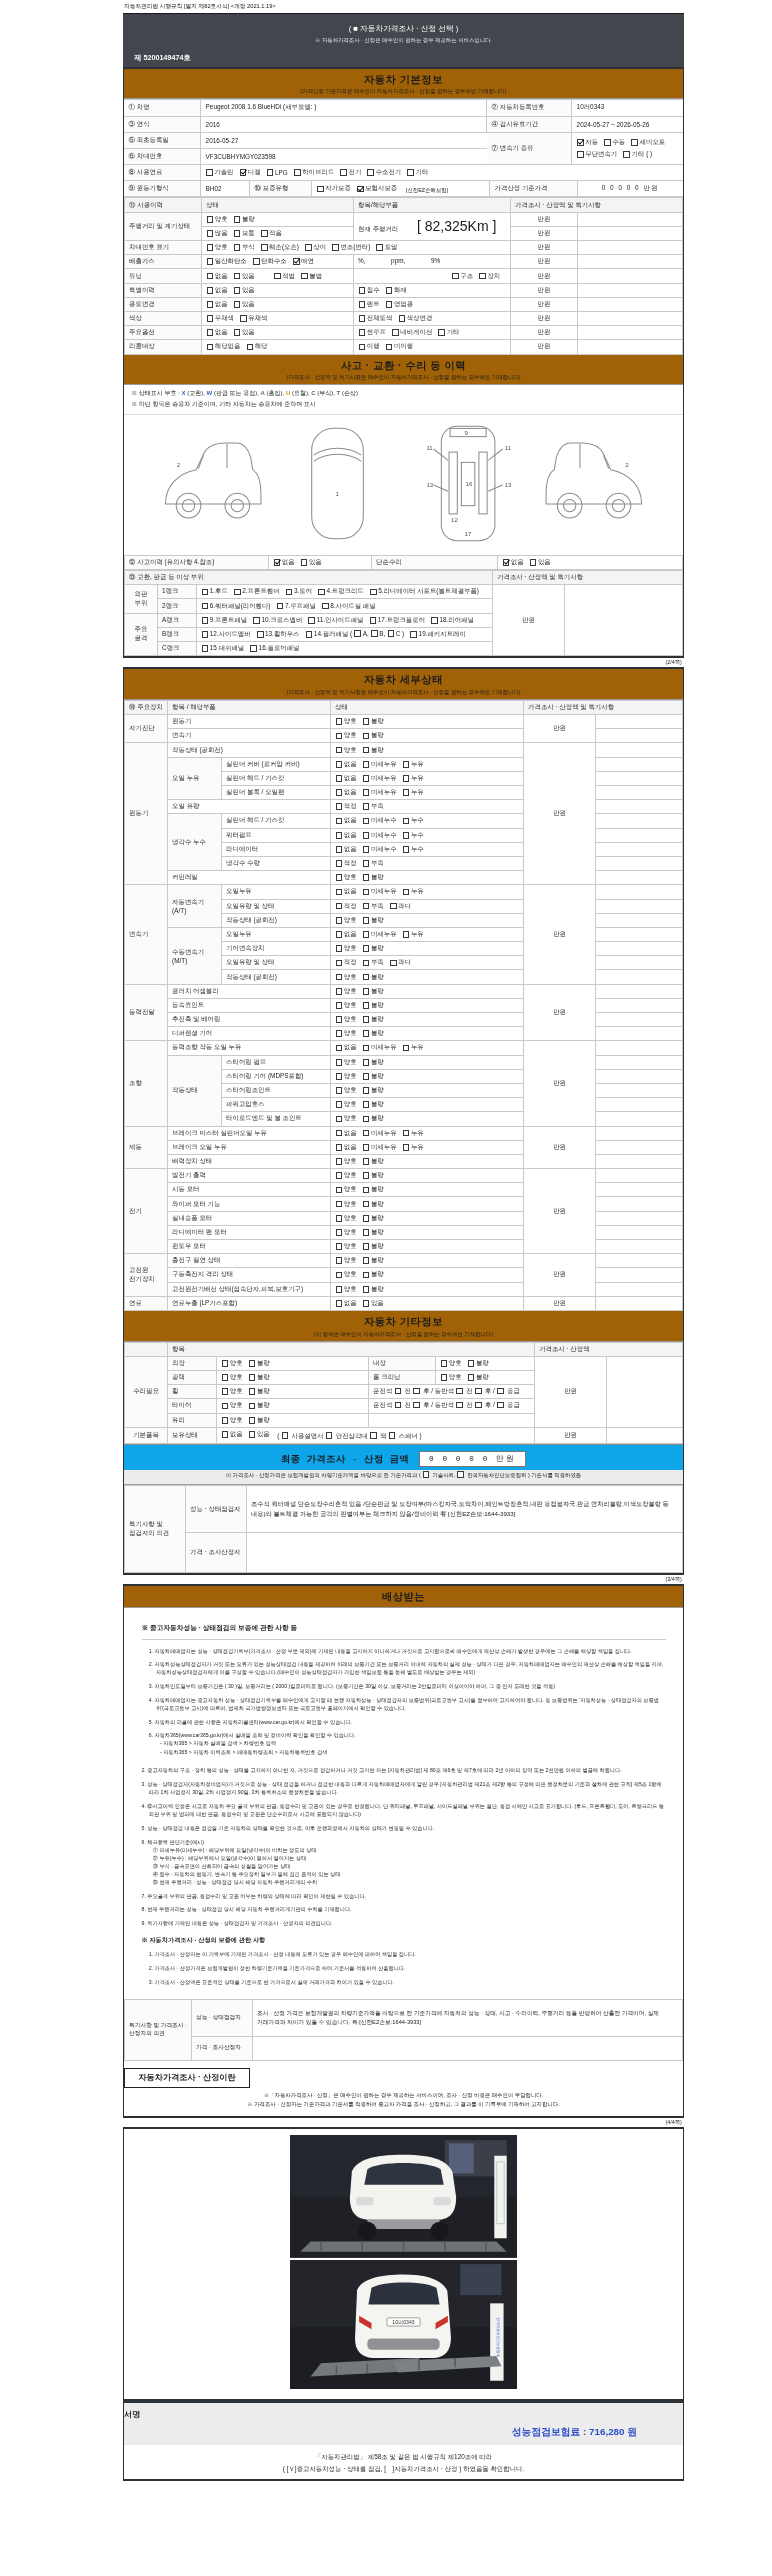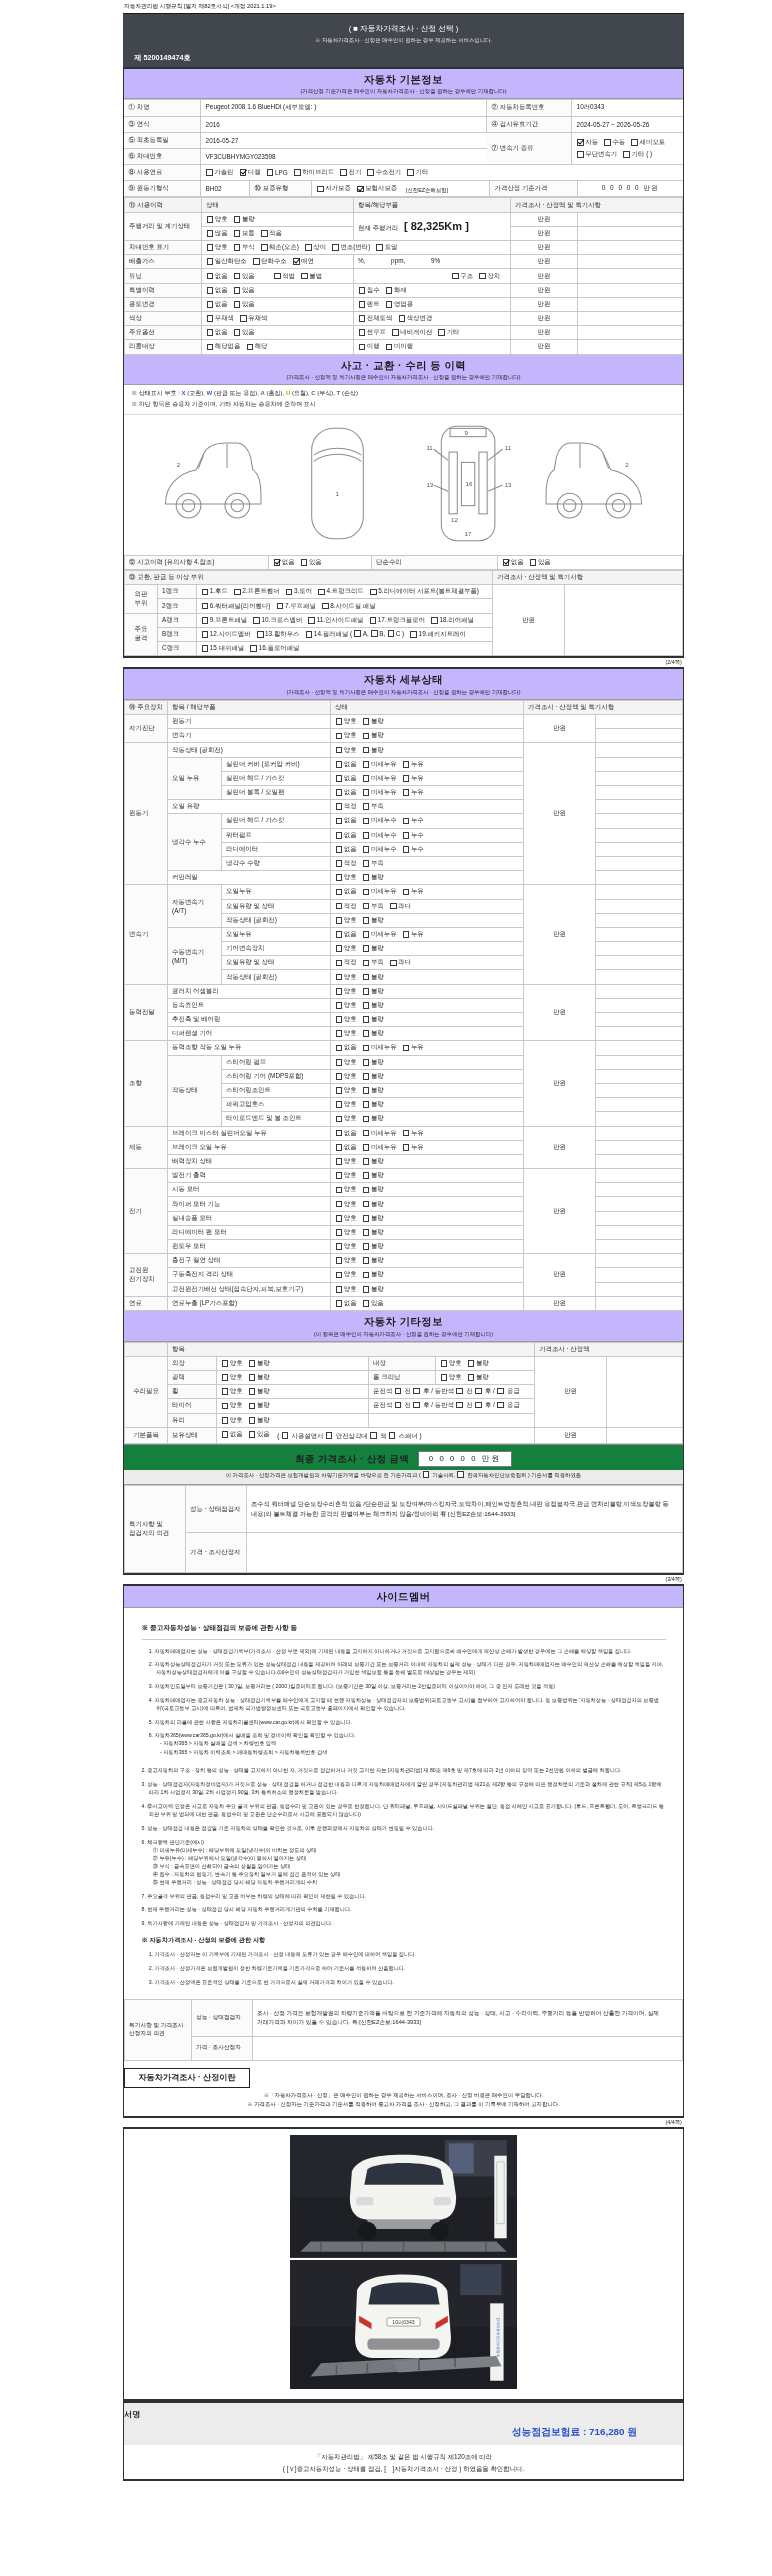--- a/index.html
+++ b/index.html
@@ -9,21 +9,21 @@
   .formref { font-size:5.7px; color:#111; padding:1px 0 2.1px 1px; }
   
   .band { background:#42474d; border-top:1.5px solid #17191c; padding:7.2px 11.3px 4.1px; color:#fff; }
   .band .t { text-align:center; font-size:14px; font-weight:bold; letter-spacing:1px; }
   .band .s { text-align:center; font-size:7.7px; margin-top:3.1px; }
   .band .n { text-align:center; font-size:5.4px; margin-top:2.1px; color:#e3e5e8; }
   .band .docno { font-size:7.2px; font-weight:bold; margin-top:9px; }
   
   .blk { border:1.5px solid #2c3136; border-top-width:2.6px; border-bottom-width:2.6px; background:#fff; }
   .pmark { text-align:right; font-size:5.4px; color:#222; padding:1px 2.1px; }
-  .sh { background:#c4b5fd; border-bottom:0.5px solid #9c9c9c; text-align:center; padding:4.1px 0 3.1px; }
+  .sh { background:#a16207; border-bottom:0.5px solid #9c9c9c; text-align:center; padding:4.1px 0 3.1px; }
   .sh .t { font-size:10.3px; font-weight:bold; letter-spacing:0.5px; }
   .sh .s { font-size:5.4px; margin-top:1.5px; }
   
   table { border-collapse:collapse; width:100%; table-layout:fixed; }
   td { border:0.5px solid #c9c9c9; padding:2.1px 4.1px; font-size:6.4px; vertical-align:middle; word-break:keep-all; }
   td.lab { background:#fbfbfb; }
   td.hd { background:#f4f4f4; }
   td.pr { text-align:center; }
   .cb { display:inline-block; width:6.7px; height:6.7px; border:1px solid #3a3a3a; background:#fff; vertical-align:-1px; margin:0 1.5px 0 0.5px; position:relative; flex:none; }
   .cb.ck::after { content:""; position:absolute; left:0px; top:0px; width:4.6px; height:2.1px; border-left:1px solid #000; border-bottom:1px solid #000; transform:rotate(-50deg); }
@@ -44,21 +44,21 @@
   .diagrams text { stroke:none; fill:#555; font-size:12px; font-family:"Liberation Sans",sans-serif; }
   
   .notice-body { padding:9.3px 17.5px 7.2px; font-size:5.2px; line-height:1.55; }
   .notice-intro { font-size:6.7px; font-weight:bold; padding:5.2px 0 6.2px; border-bottom:0.5px solid #ccc; margin-bottom:6.2px; }
   .nitem { margin-bottom:5.7px; }
   .nitem .nmain { text-indent:-7.2px; padding-left:7.2px; }
   .nitem .nsub { padding-left:11.3px; }
   .ntitle { font-size:6.2px; font-weight:bold; margin:8.2px 0 5.2px; }
   .titlebox { border:1px solid #222; display:inline-block; padding:3.6px 13.4px; font-size:8.2px; font-weight:bold; }
   
-  .finalrow { display:flex; justify-content:center; align-items:center; padding:6.2px 0 3.1px; gap:9.3px; border-top:1px solid #8a8a8a; background:#15803d; }
+  .finalrow { display:flex; justify-content:center; align-items:center; padding:6.2px 0 3.1px; gap:9.3px; border-top:1px solid #8a8a8a; background:#0ea5e9;font-family:Liberation Mono, monospace; }
   .finalrow .fl { font-size:9.3px; font-weight:bold; letter-spacing:0.5px; }
   .finalrow .fv { border:0.5px solid #777; background:#fff; padding:2.1px 9.3px; font-size:7.7px; letter-spacing:2.1px; }
   .finalnote { text-align:center; font-size:5.4px; padding:1px 0 5.2px; background:#ececec; border-bottom:0.5px solid #9c9c9c; }
   
   .photos { padding:6.2px 0 8.2px; text-align:center; }
   .photos svg { display:block; margin:0 auto 2.1px; }
   
   .signbox { background:#ececec; padding:6.2px 0 5.2px; }
   .signbox .t { text-align:left; font-size:8.2px; font-weight:bold; }
   .signbox .fee { text-align:right; padding:5.2px 46px 1px 0; color:#2b50c8; font-size:9.8px; font-weight:bold; }
@@ -195,21 +195,21 @@
         <td class="lab" rowspan="2">주행거리 및 계기상태</td>
         <td><span class="cbi">
                 <span class="cb"></span>
                 <span>양호</span>
               </span><span class="cbi">
                 <span class="cb"></span>
                 <span>불량</span>
               </span></td>
         <td rowspan="2">
           <span>현재 주행거리</span>
-          <span style="font-size:11px;font-weight:bold;margin-left:4px">[ 82,325Km ]</span>
+          <span style="font-size:14px;font-weight:normal;margin-left:17px">[ 82,325Km ]</span>
         </td>
         <td class="pr">만원</td>
         <td></td>
       </tr>
       <tr>
         <td><span class="cbi">
                 <span class="cb"></span>
                 <span>많음</span>
               </span><span class="cbi">
                 <span class="cb"></span>
@@ -1273,21 +1273,21 @@
         <td style="height:40px"></td>
       </tr>
     </tbody>
       </table>
   </div>
 
   <div class="pmark">(3/4쪽)</div>
 
   <div class="blk">
     <div class="sh">
-      <div class="t">사이드멤버</div>
+      <div class="t">배상받는</div>
     </div>
     <div class="notice-body">
       <div class="notice-intro">※ 중고자동차성능 · 상태점검의 보증에 관한 사항 등</div>
       <div style="padding-left:7.2px">
           <div class="nitem">
             <div class="nmain">1.  자동차매매업자는 성능 · 상태점검기록부(가격조사 · 산정 부분 제외)에 기재된 내용을 고지하지 아니하거나 거짓으로 고지함으로써 매수인에게 재산상 손해가 발생한 경우에는 그 손해를 배상할 책임을 집니다.</div>
           </div>
           <div class="nitem">
             <div class="nmain">2.  자동차성능상태점검자가 거짓 또는 오류가 있는 성능상태점검 내용을 제공하여 아래의 보증기간 또는 보증거리 이내에 자동차의 실제 성능 · 상태가 다른 경우, 자동차매매업자는 매수인의 재산상 손해를 배상할 책임을 지며, 자동차성능상태점검자에게 이를 구상할 수 있습니다.(매수인이 성능상태점검자가 가입한 책임보험 등을 통해 별도로 배상받는 경우는 제외)</div>
           </div>

